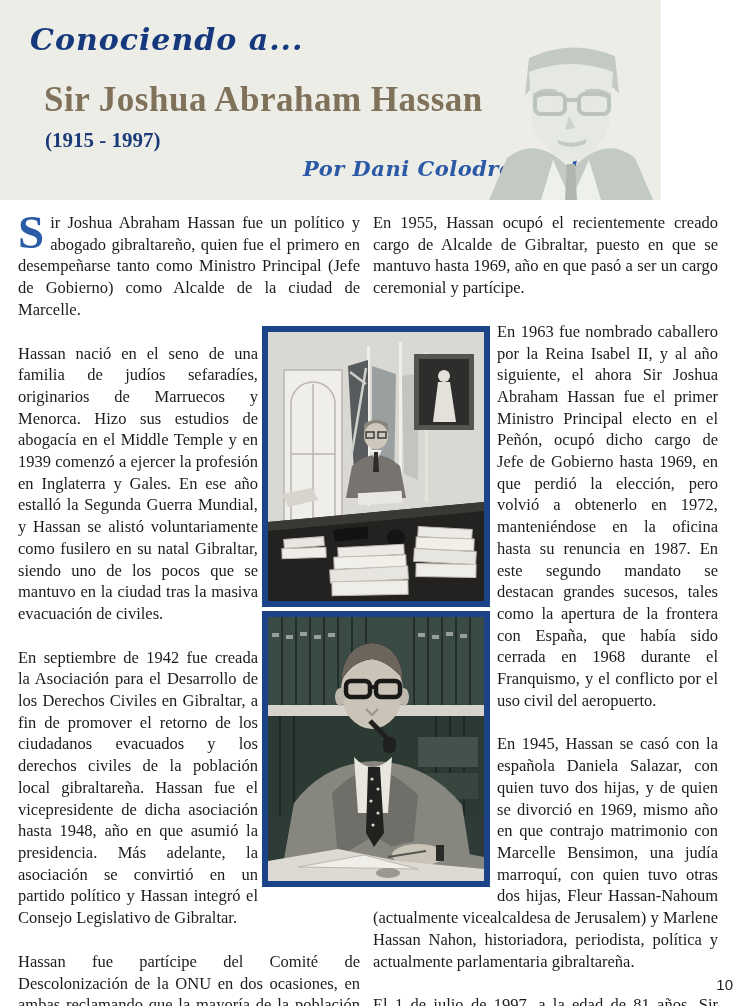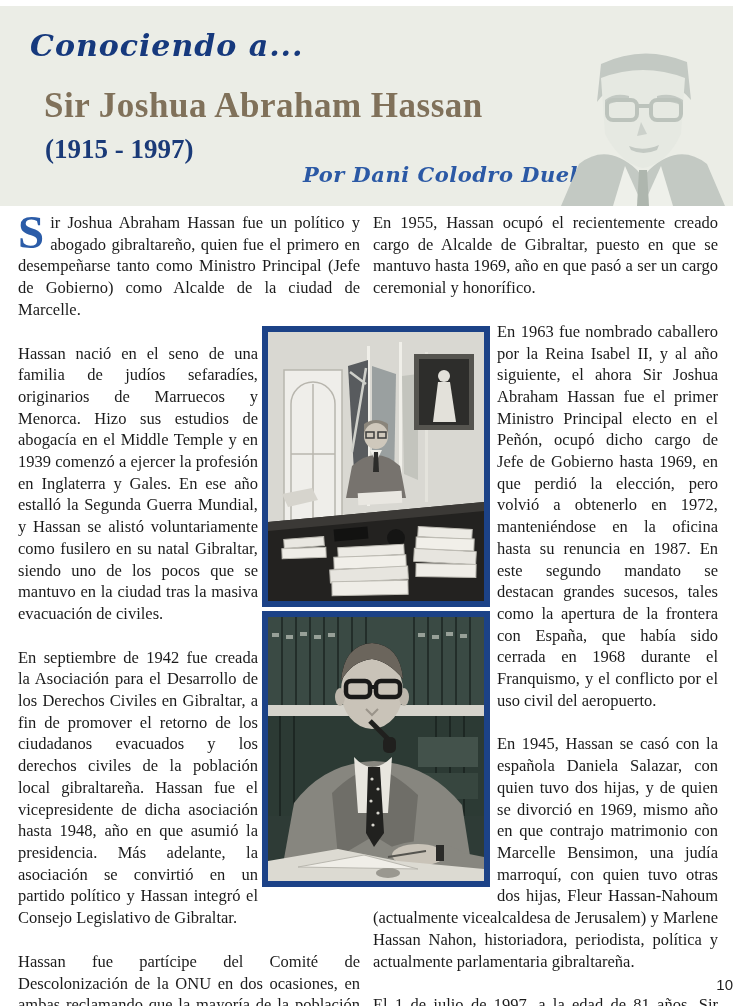--- a/index.html
+++ b/index.html
@@ -1,25 +1,25 @@
 <!DOCTYPE html>
 <html><head>
 <meta charset="utf-8">
 <style>
   html,body{margin:0;padding:0;background:#ffffff;}
   .page{position:relative;width:733px;height:1006px;background:#ffffff;overflow:hidden;
         font-family:"Liberation Serif", serif;}
 
   
-  .header{position:absolute;left:0;top:6px;width:733px;height:200px;background:#ebede6;}
+  .header{position:absolute;left:0;top:0;width:661px;height:200px;background:#ebede6;}
   .kicker{position:absolute;left:30px;top:22px;font-family:"DejaVu Serif",serif;
           font-style:italic;font-weight:bold;font-size:30px;color:#16397d;letter-spacing:1px;}
   .title{position:absolute;left:44px;top:80px;font-size:35px;font-weight:bold;
          color:#80715a;letter-spacing:.5px;white-space:nowrap;}
-  .years{position:absolute;left:45px;top:128px;font-size:27px;font-weight:bold;color:#1a3a78;}
+  .years{position:absolute;left:45px;top:128px;font-size:21px;font-weight:bold;color:#1a3a78;}
   .byline{position:absolute;left:303px;top:156px;font-family:"DejaVu Serif",serif;
           font-style:italic;font-weight:bold;font-size:21px;color:#2b59a5;letter-spacing:.5px;}
   .portrait{position:absolute;right:2px;top:32px;width:176px;height:168px;}
   .portrait svg{display:block;width:100%;height:100%;}
 
   
   .col{position:absolute;top:212px;text-align:justify;font-size:16.5px;line-height:21.7px;
        color:#1b1b1b;}
   .col-left{left:18px;width:342px;}
   .col-right{left:373px;width:345px;}
@@ -76,21 +76,21 @@
 
   <div class="col col-left">
     <p><span class="dropcap">S</span><span>ir Joshua Abraham Hassan fue un político y abogado gibraltareño, quien fue el primero en desempeñarse tanto como Ministro Principal (Jefe de Gobierno) como Alcalde de la ciudad de Marcelle.</span></p>
     <div class="spacer-left"></div>
     <p>Hassan nació en el seno de una familia de judíos sefaradíes, originarios de Marruecos y Menorca. Hizo sus estudios de abogacía en el Middle Temple y en 1939 comenzó a ejercer la profesión en Inglaterra y Gales. En ese año estalló la Segunda Guerra Mundial, y Hassan se alistó voluntariamente como fusilero en su natal Gibraltar, siendo uno de los pocos que se mantuvo en la ciudad tras la masiva evacuación de civiles.</p>
     <p>En septiembre de 1942 fue creada la Asociación para el Desarrollo de los Derechos Civiles en Gibraltar, a fin de promover el retorno de los ciudadanos evacuados y los derechos civiles de la población local gibraltareña. Hassan fue el vicepresidente de dicha asociación hasta 1948, año en que asumió la presidencia. Más adelante, la asociación se convirtió en un partido político y Hassan integró el Consejo Legislativo de Gibraltar.</p>
     <p>Hassan fue partícipe del Comité de Descolonización de la ONU en dos ocasiones, en ambas reclamando que la mayoría de la población gibraltareña deseaba continuar siendo británica, oponiéndose así a las pretensiones españolas sobre el Peñón.</p>
   </div>
 
   <div class="col col-right">
-    <p>En 1955, Hassan ocupó el recientemente creado cargo de Alcalde de Gibraltar, puesto en que se mantuvo hasta 1969, año en que pasó a ser un cargo ceremonial y honorífico.</p>
+    <p>En 1955, Hassan ocupó el recientemente creado cargo de Alcalde de Gibraltar, puesto en que se mantuvo hasta 1969, año en que pasó a ser un cargo ceremonial y partícipe.</p>
     <div class="spacer-right"></div>
     <p>En 1963 fue nombrado caballero por la Reina Isabel II, y al año siguiente, el ahora Sir Joshua Abraham Hassan fue el primer Ministro Principal electo en el Peñón, ocupó dicho cargo de Jefe de Gobierno hasta 1969, en que perdió la elección, pero volvió a obtenerlo en 1972, manteniéndose en la oficina hasta su renuncia en 1987. En este segundo mandato se destacan grandes sucesos, tales como la apertura de la frontera con España, que había sido cerrada en 1968 durante el Franquismo, y el conflicto por el uso civil del aeropuerto.</p>
     <p>En 1945, Hassan se casó con la española Daniela Salazar, con quien tuvo dos hijas, y de quien se divorció en 1969, mismo año en que contrajo matrimonio con Marcelle Bensimon, una judía marroquí, con quien tuvo otras dos hijas, Fleur Hassan-Nahoum (actualmente vicealcaldesa de Jerusalem) y Marlene Hassan Nahon, historiadora, periodista, política y actualmente parlamentaria gibraltareña.</p>
     <p>El 1 de julio de 1997, a la edad de 81 años, Sir Joshua Abraham Hassan falleció en el Hospital Old St. Bernard en Gibraltar.</p>
   </div>
 
   <div class="photo photo-1" aria-label="Hassan sentado en su despacho con banderas y un retrato de la Reina Isabel II">
     <svg viewBox="0 0 216 269" preserveAspectRatio="none">
       <rect width="216" height="269" fill="#d9d8d2"></rect>
 

